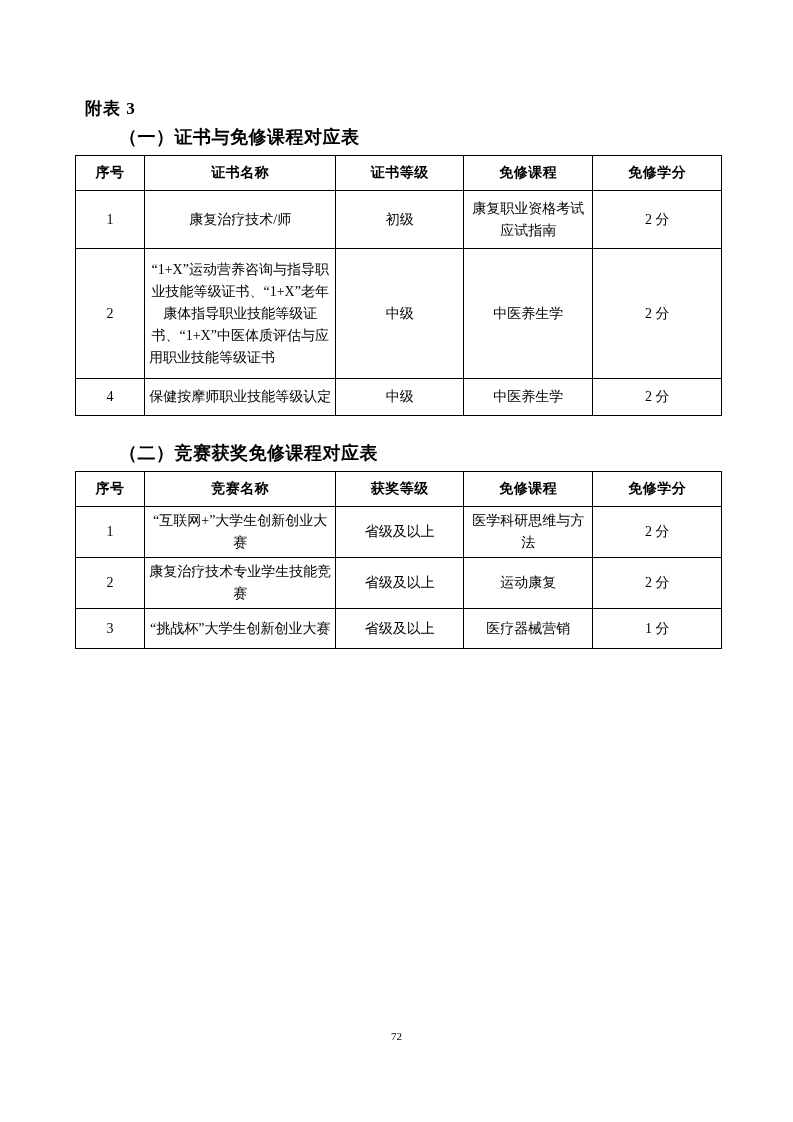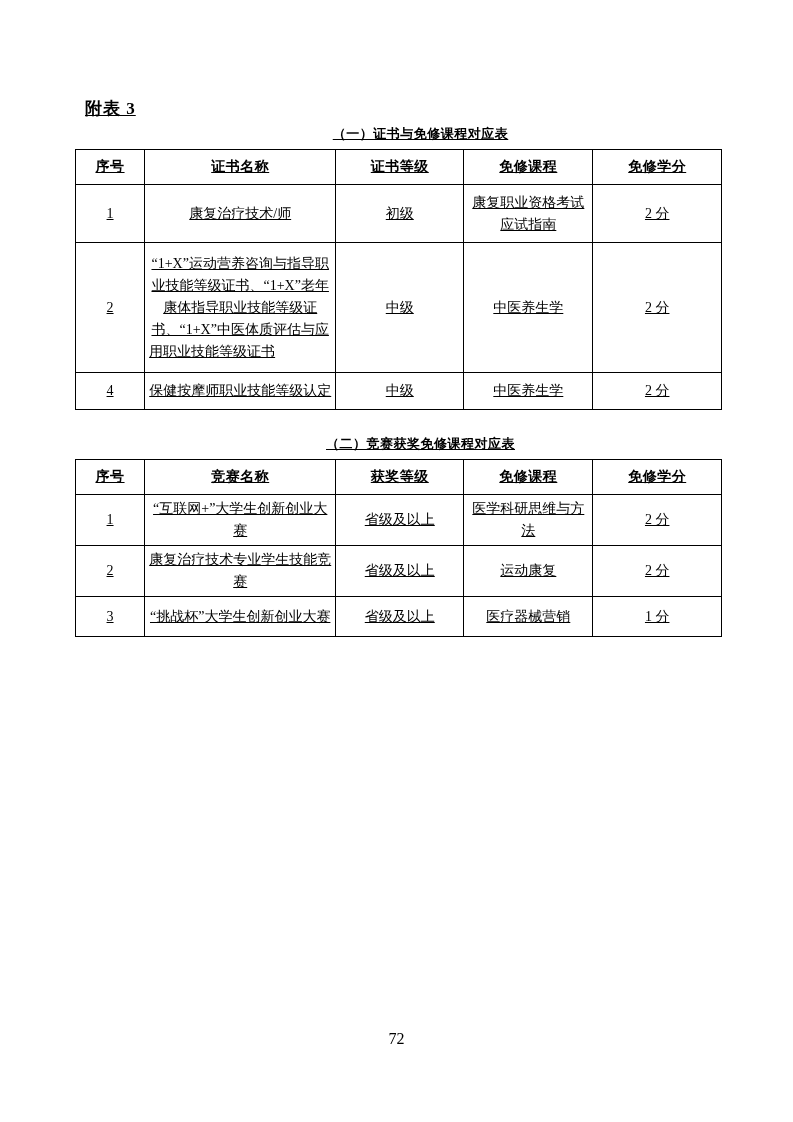--- a/index.html
+++ b/index.html
@@ -8,21 +8,20 @@
     font-family: "Liberation Serif", "DejaVu Serif", serif;
     color: #000000;
   }
   .page {
     position: relative;
     width: 793px;
     height: 1122px;
     background: #ffffff;
     padding: 97px 71px 0 75px;
     overflow: hidden;
-    text-decoration: underline;
   }
   .appendix-label {
     font-size: 17px;
     font-weight: bold;
     margin-left: 10px;
     letter-spacing: 1px;
   }
   .doc-title {
     font-size: 17.5px;
     font-weight: bold;
@@ -39,25 +38,24 @@
     text-align: justify;
     text-align-last: justify;
     letter-spacing: 0.3px;
   }
   .intro .pline.indent { text-indent: 2em; }
   .intro .pline.last {
     text-align: left;
     text-align-last: left;
   }
   .sec-heading {
-    font-size: 13px;
+    font-size: 18px;
     font-weight: bold;
     margin: 5px 0 6px 44px;
     letter-spacing: 0.5px;
-    text-align: center;
   }
   .sec-heading.second { margin-top: 25px; }
   table.doc-table {
     width: 647px;
     border-collapse: collapse;
     table-layout: fixed;
     border: 1.6px solid #000;
   }
   table.doc-table th,
   table.doc-table td {
@@ -87,21 +85,21 @@
     text-align-last: left;
     padding: 6px 9px;
     line-height: 26px;
   }
   .page-number {
     position: absolute;
     left: 0;
     right: 0;
     top: 1030px;
     text-align: center;
-    font-size: 16px;
+    font-size: 11px;
   }
 </style>
 </head>
 <body>
 
 <div class="page">
 
   <div class="appendix-label">附表 3</div>
 
 

